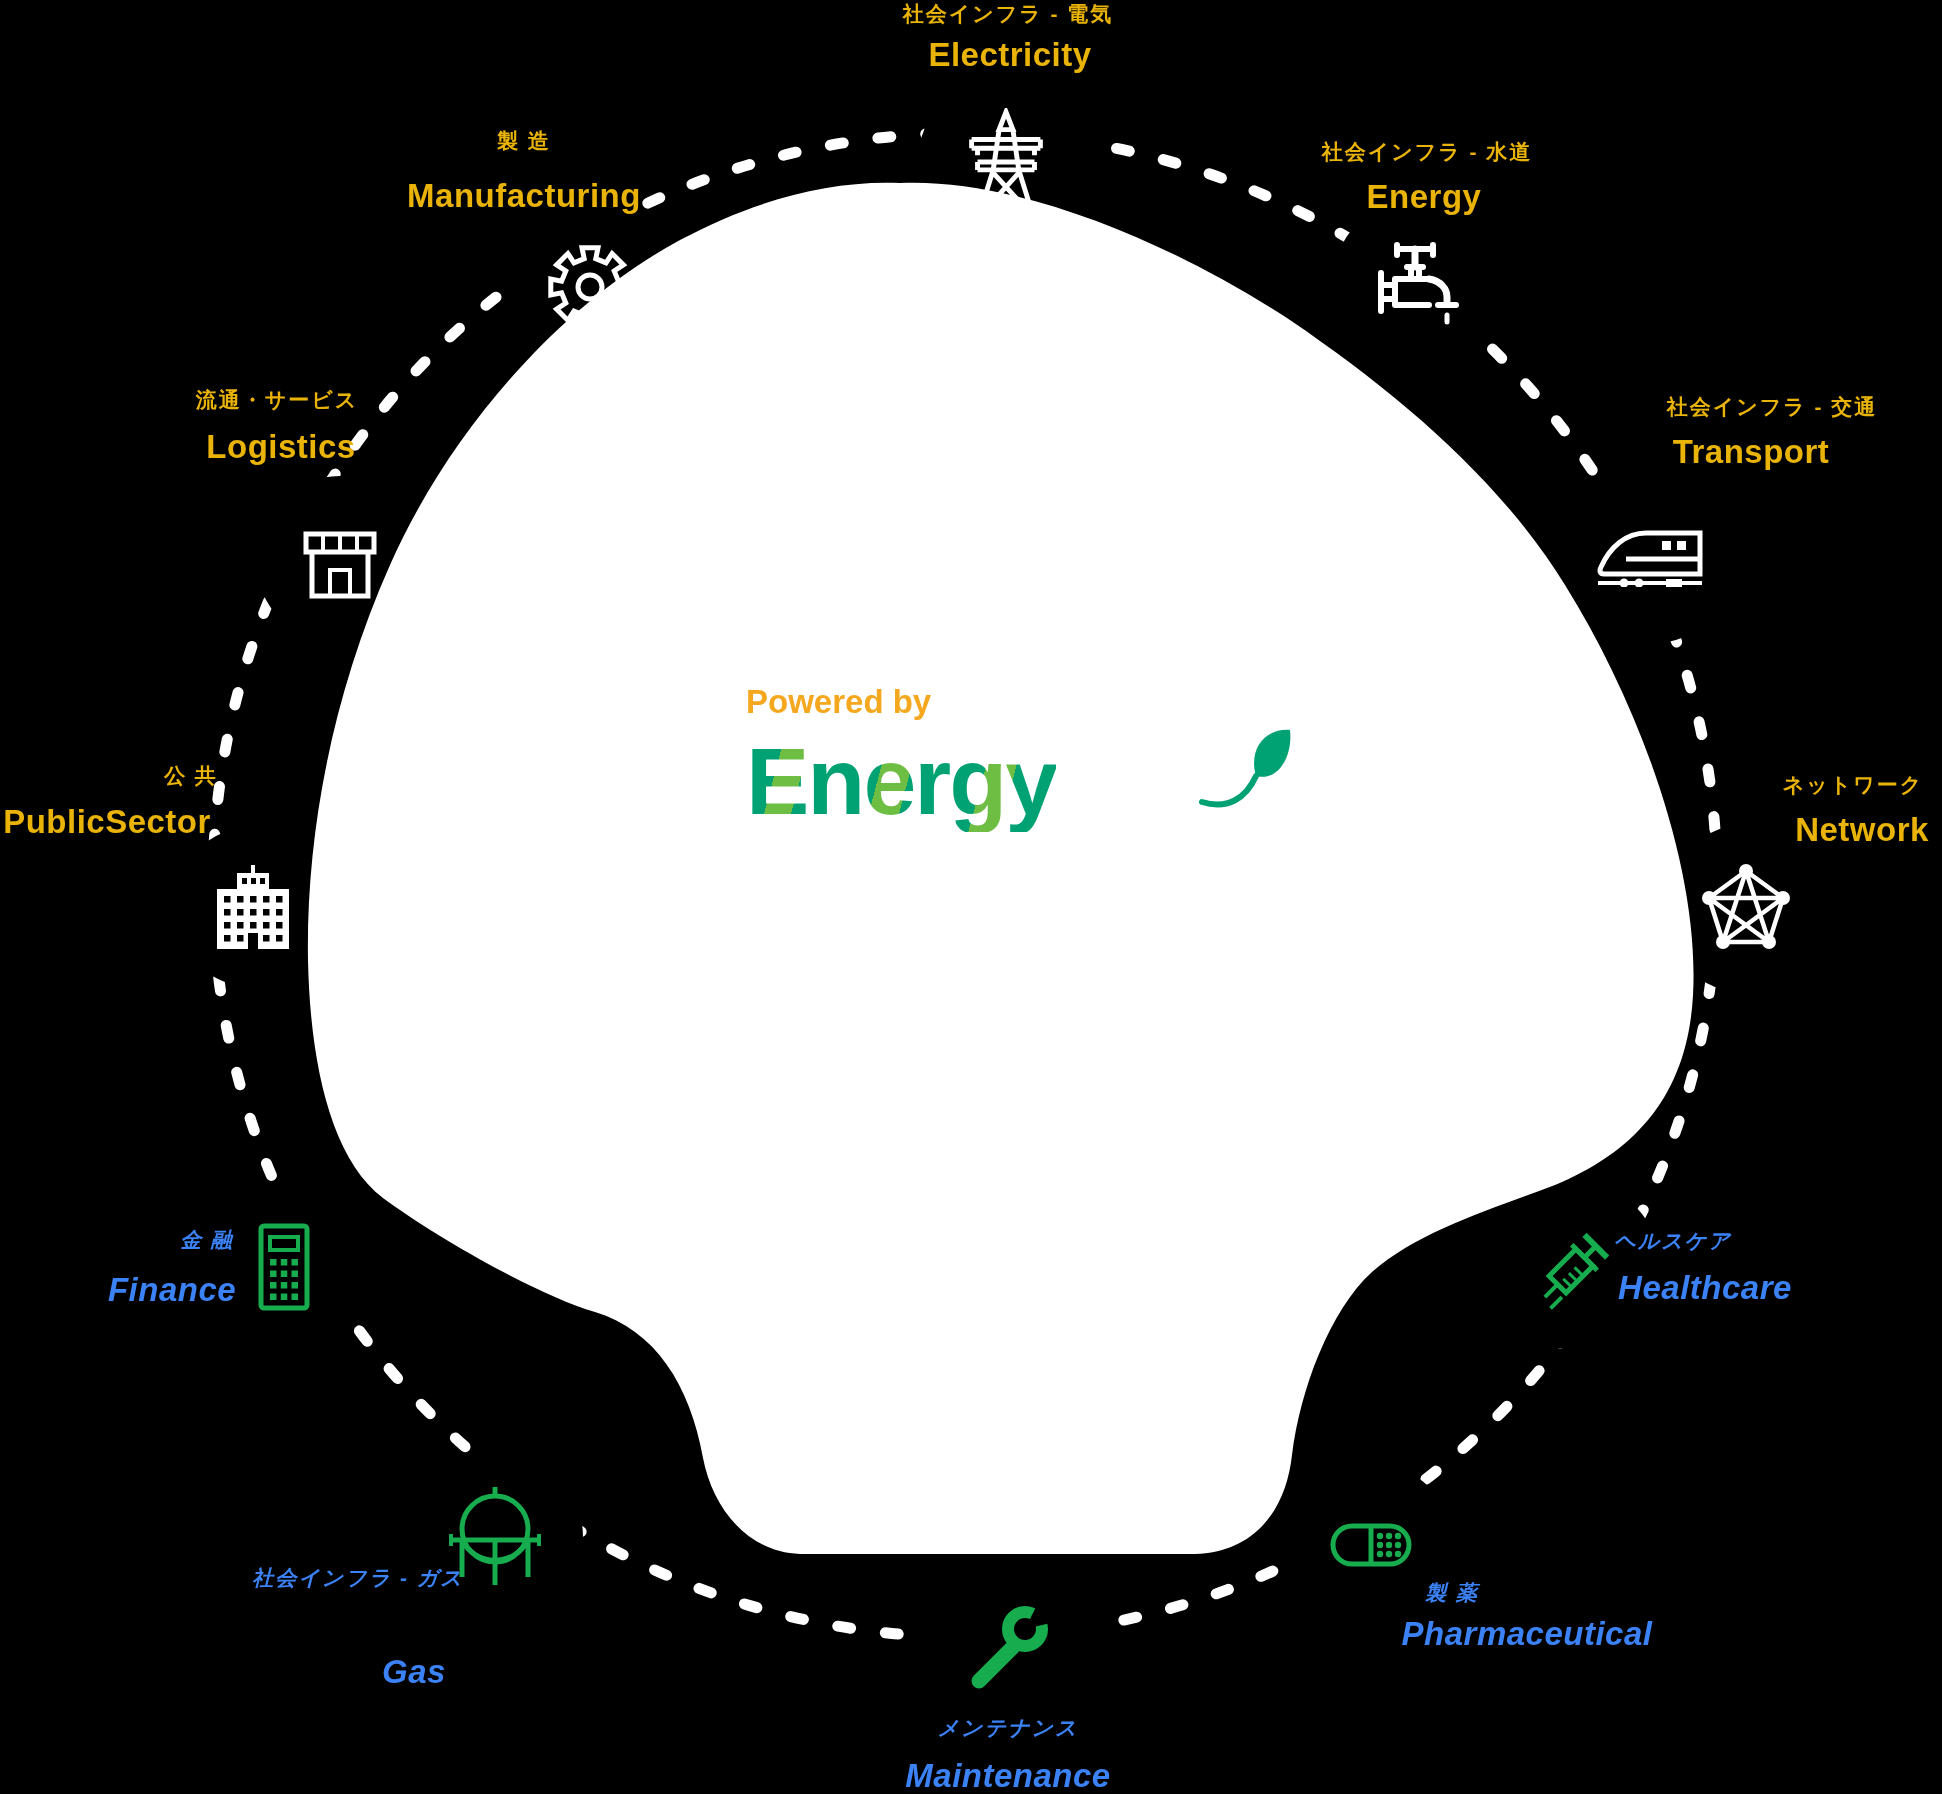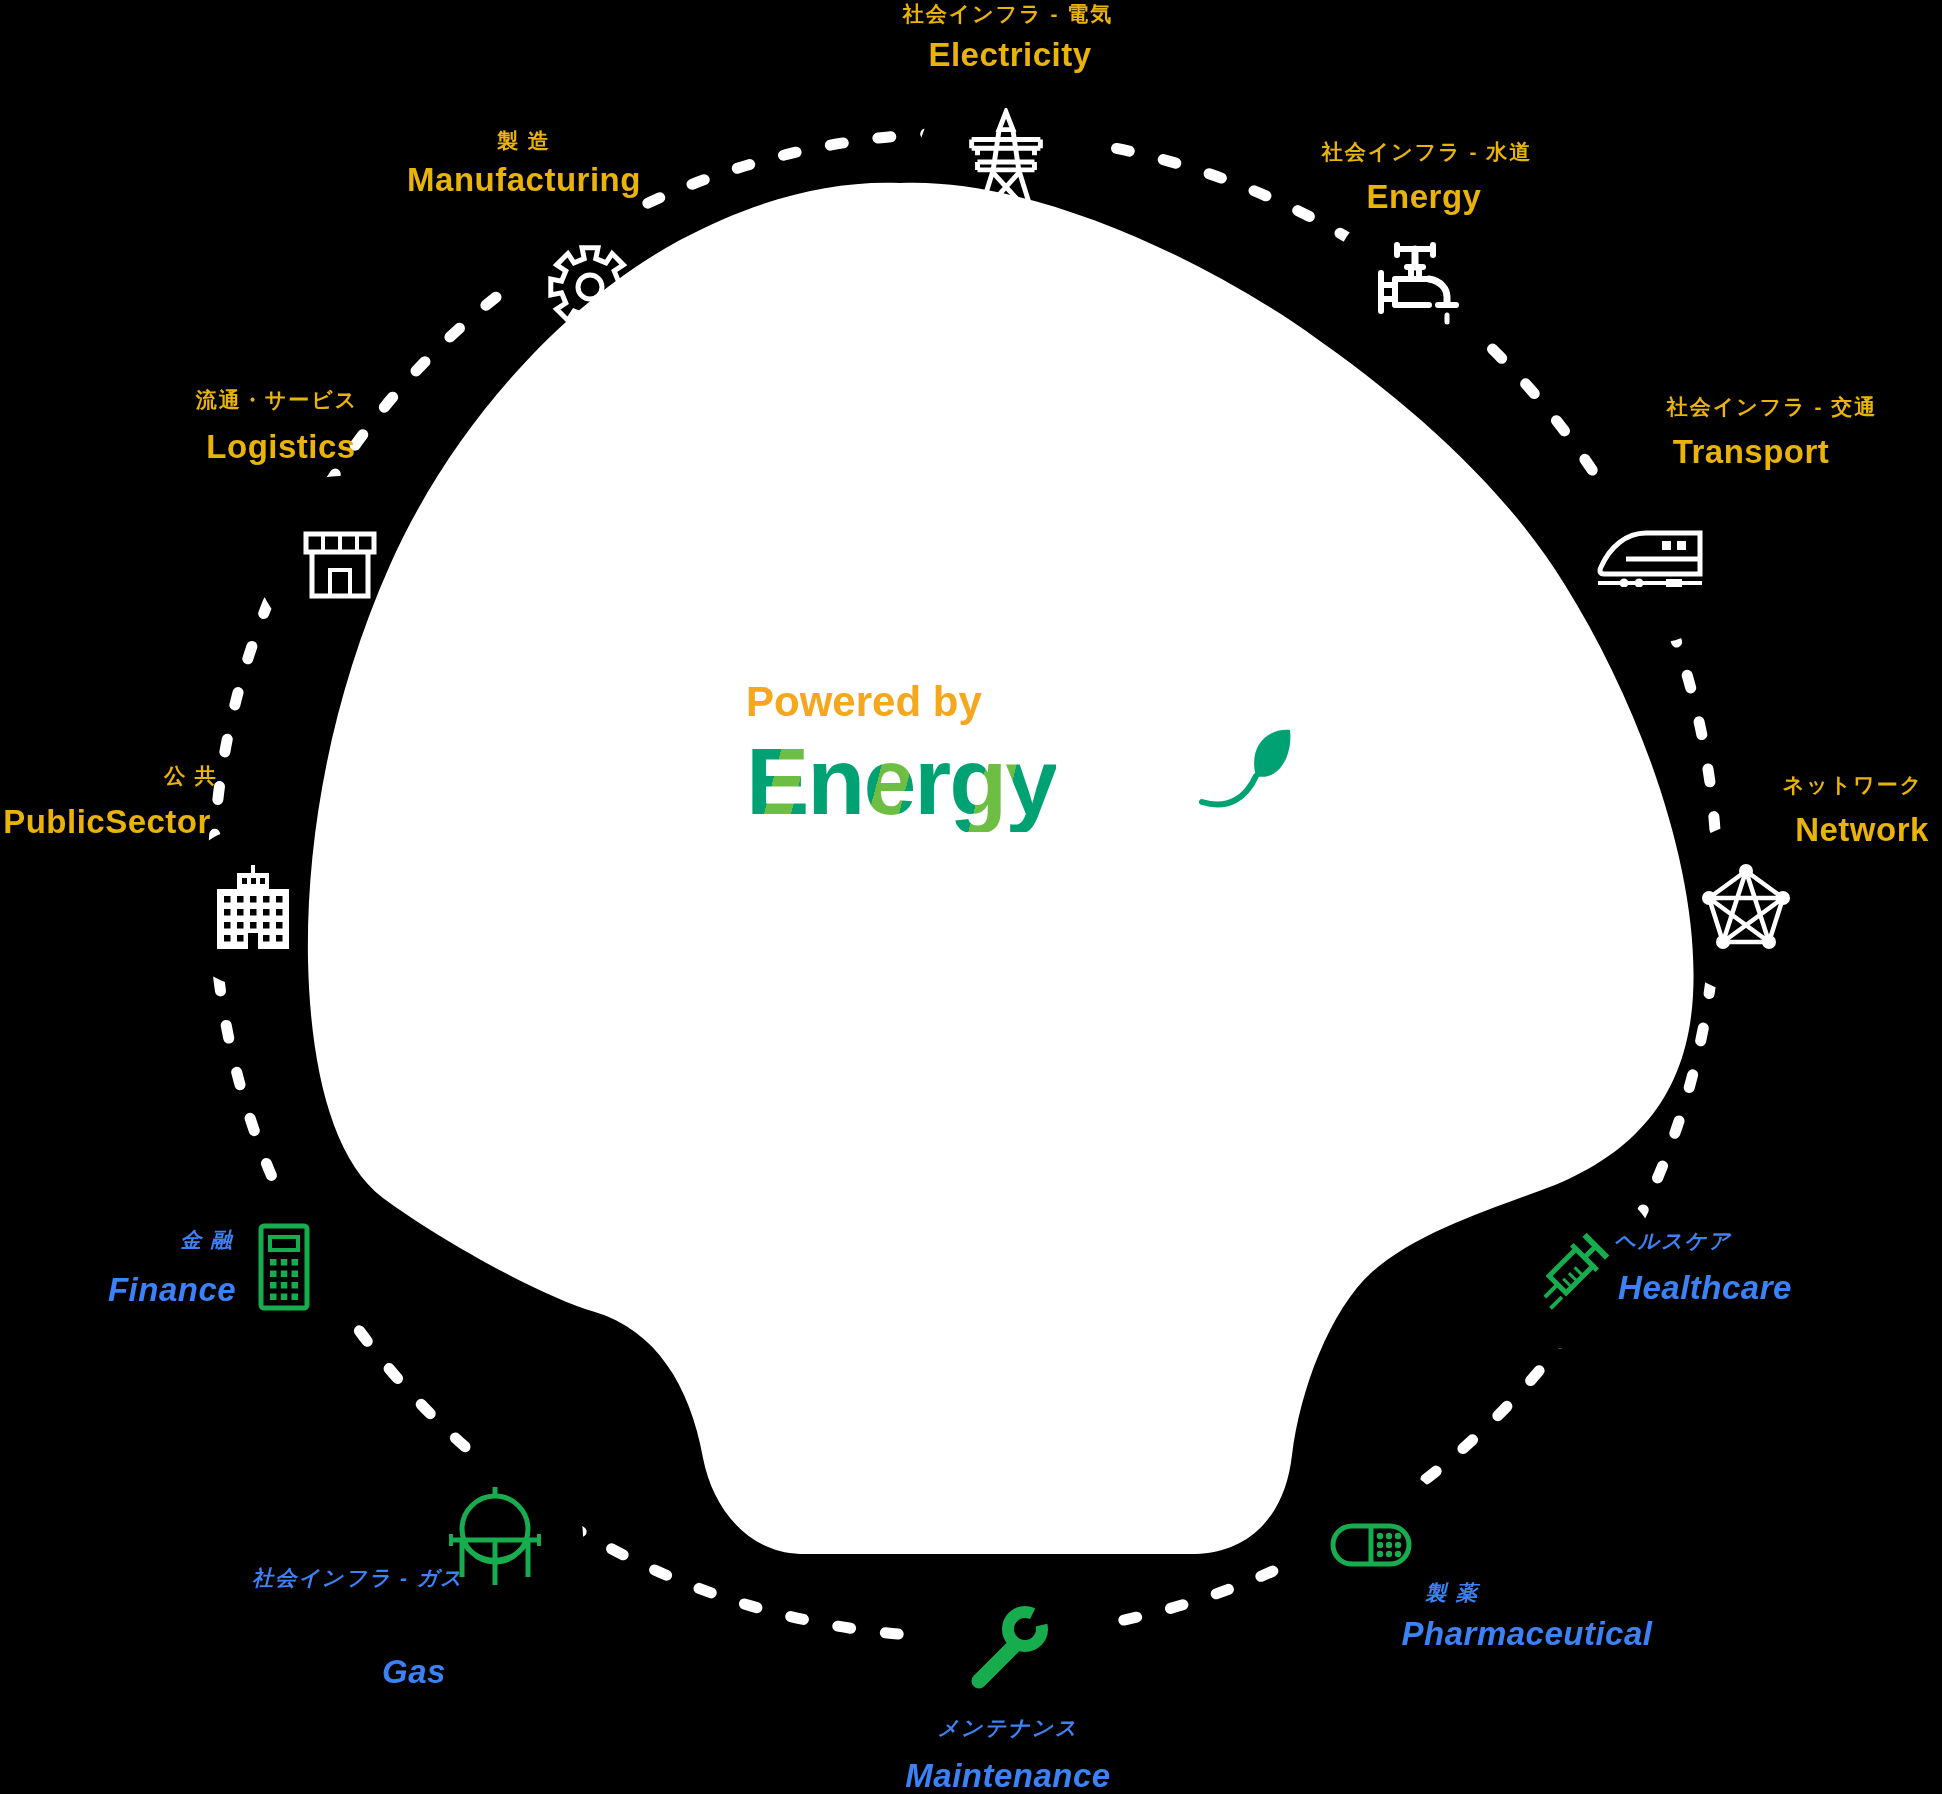--- a/index.html
+++ b/index.html
@@ -8,21 +8,21 @@
   .bglayer{position:absolute;left:0;top:0;}
   .abs{position:absolute;transform:translate(-50%,-50%);text-align:center;}
   .jp{font-size:21px;font-weight:700;letter-spacing:2px;white-space:nowrap;}
   .jp.sp{letter-spacing:0.45em;text-indent:0.45em;}
   .en{font-size:33px;font-weight:700;letter-spacing:0.5px;white-space:nowrap;}
   .white{color:#eab308;}
   .green{color:#3b82f6;font-style:italic;}
   .icon{line-height:0;}
   
   .logo{position:absolute;left:746px;top:676px;}
-  .powered{font-size:42px;font-weight:700;color:#F5A71E;letter-spacing:0px;line-height:52px;}
+  .powered{font-size:33px;font-weight:700;color:#F5A71E;letter-spacing:0px;line-height:52px;}
   .lline{font-size:95px;font-weight:700;letter-spacing:-2px;line-height:102px;color:#00A273;
          background-image:linear-gradient(105deg,#00A273 0 12%,#6EBE44 12% 20%,#00A273 20% 43%,#6EBE44 43% 52%,#00A273 52% 74%,#6EBE44 74% 83%,#00A273 83% 100%);
          display:inline-block;}
   @supports ((-webkit-background-clip:text)){
     .lline{-webkit-background-clip:text;background-clip:text;color:transparent;-webkit-text-fill-color:transparent;}
   }
   .l1{margin-top:8px;}
   .l2{margin-top:2px;}
   .leaf{position:absolute;left:452px;top:48px;line-height:0;}
 </style>
@@ -282,21 +282,21 @@
         <rect x="8" y="16" width="68" height="18"></rect>
         <path d="M25,16 V34 M42,16 V34 M59,16 V34" stroke-width="4"></path>
         <path d="M14,34 V78 H70 V34"></path>
         <rect x="32" y="52" width="20" height="26" stroke-width="4"></rect>
       </svg>
     </div>
   </div>
 
   <div>
     <div class="abs jp white sp" style="left:523px;top:141px">製造</div>
-    <div class="abs en white" style="left:524px;top:180px">Manufacturing</div>
+    <div class="abs en white" style="left:524px;top:196px">Manufacturing</div>
     <div class="abs icon" style="left:590px;top:287px">
       <svg width="96" height="96" viewBox="0 0 96 96" fill="none" stroke="#ffffff" stroke-width="5">
         <path d="M76.4,42.2 L87.2,40 L87.2,56 L76.4,53.8 L72.2,64 L81.4,70.1 L70.1,81.4 L64,72.2
                  L53.8,76.4 L56,87.2 L40,87.2 L42.2,76.4 L32,72.2 L25.9,81.4 L14.6,70.1 L23.8,64
                  L19.6,53.8 L8.8,56 L8.8,40 L19.6,42.2 L23.8,32 L14.6,25.9 L25.9,14.6 L32,23.8
                  L42.2,19.6 L40,8.8 L56,8.8 L53.8,19.6 L64,23.8 L70.1,14.6 L81.4,25.9 L72.2,32 Z"></path>
         <circle cx="48" cy="48" r="12"></circle>
       </svg>
     </div>
   </div>

